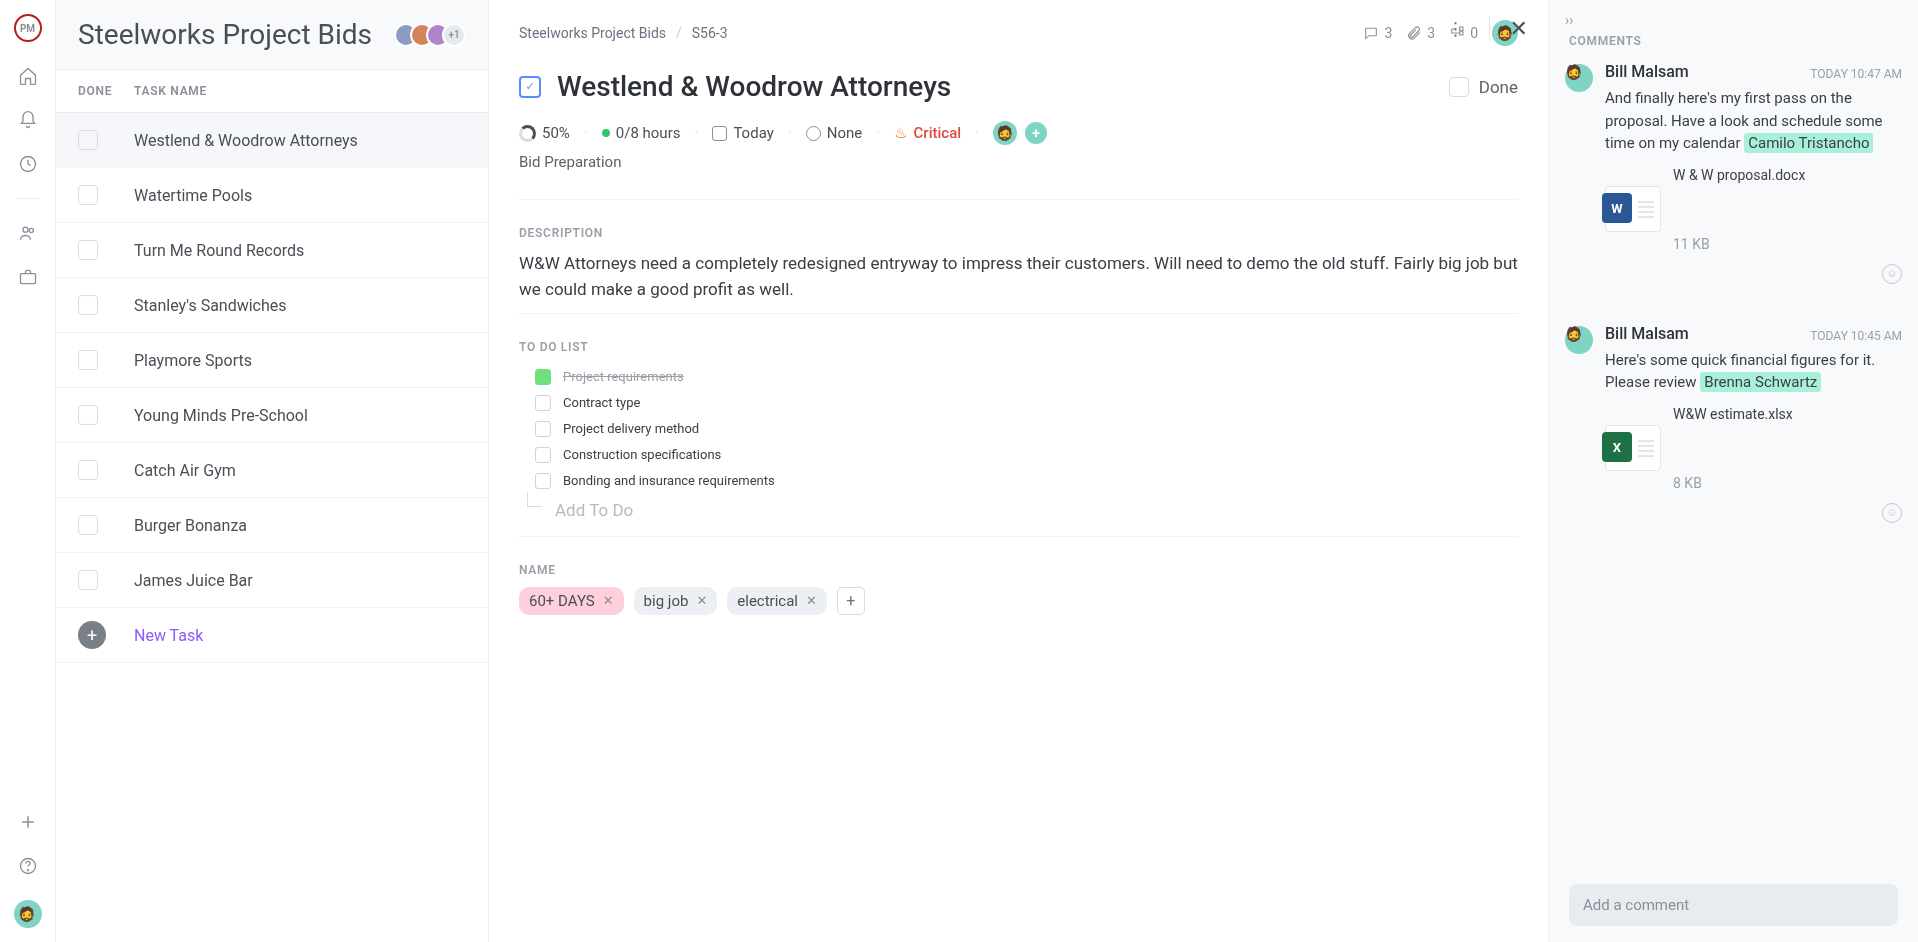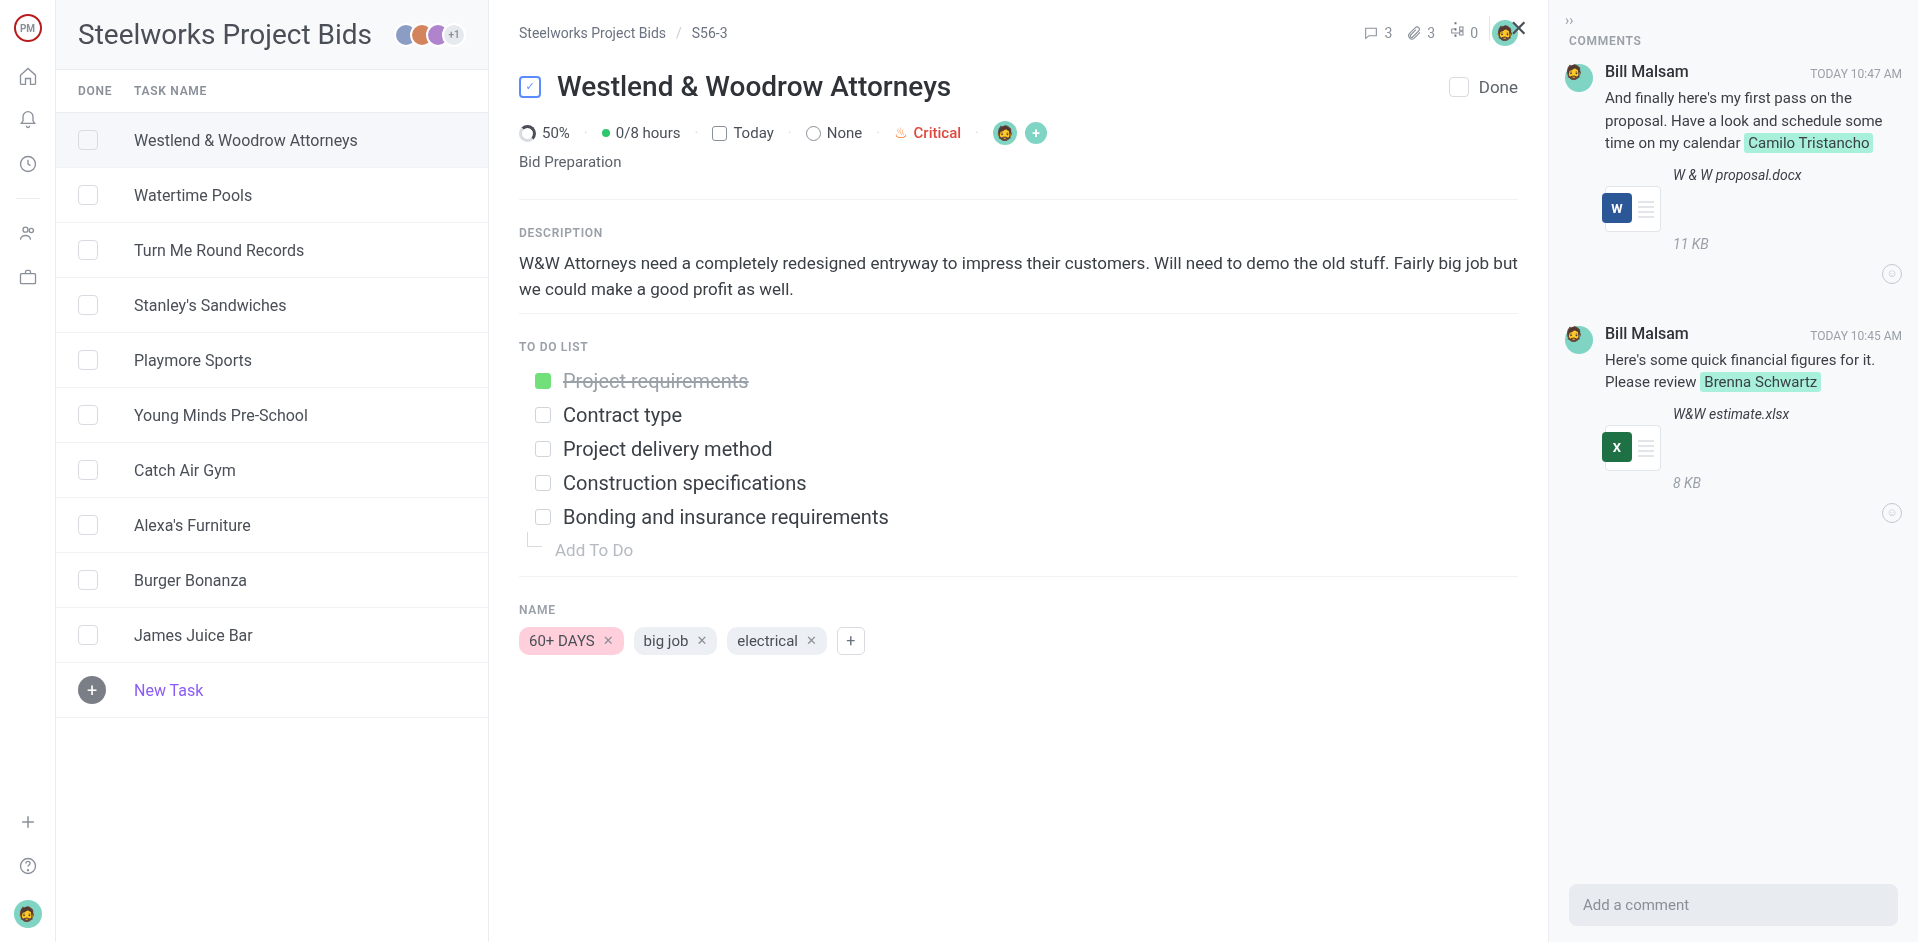--- a/index.html
+++ b/index.html
@@ -59,21 +59,21 @@
 .critical { color:#e0483e; font-weight:500; }
 .flame { color:#ff7a1a; }
 .cal-ic, .rep-ic { width:15px; height:15px; border:1.5px solid #8a9099; border-radius:3px; }
 .add-assignee { width:22px; height:22px; border-radius:50%; background:#7fd4c4; color:#fff; display:flex; align-items:center; justify-content:center; font-size:14px; font-weight:700; cursor:pointer; }
 .subtitle { padding:4px 30px 18px; font-size:15px; color:#5d636b; }
 
 .section-label { font-size:12px; font-weight:600; color:#9aa0a8; letter-spacing:.06em; padding:26px 0 10px; border-top:1px solid #f1f2f5; margin-top:10px; }
 .section-label:first-of-type { border-top:1px solid #f1f2f5; }
 .desc { font-size:17px; line-height:1.55; color:#3b4047; }
 
-.todo { display:flex; align-items:center; gap:12px; padding:5px 16px; font-size:20px; color:#3b4047; }
+.todo { display:flex; align-items:center; gap:12px; padding:5px 16px; font-size:13px; color:#3b4047; }
 .todo .tchk { width:16px; height:16px; border:1.5px solid #cfd4da; border-radius:3px; display:flex; align-items:center; justify-content:center; }
 .todo.done .tchk { background:#71e07a; border-color:#71e07a; }
 .todo.done .tlabel { text-decoration:line-through; color:#9aa0a8; }
 .add-todo { padding:6px 0 6px 36px; font-size:17px; color:#b5bac2; position:relative; }
 .add-todo::before { content:""; position:absolute; left:8px; top:-2px; width:14px; height:14px; border-left:1.5px solid #d8dbe0; border-bottom:1.5px solid #d8dbe0; }
 
 .tags { display:flex; gap:10px; align-items:center; }
 .tag { display:flex; align-items:center; gap:8px; padding:5px 10px; border-radius:10px; font-size:15px; background:#eceff3; color:#4a4f57; }
 .tag.pink { background:#ffd0dc; }
 .tag .x { color:#8a9099; cursor:pointer; font-size:13px; }
@@ -96,21 +96,21 @@
 .comment .ts { font-size:12px; color:#9aa0a8; }
 .comment .body { font-size:15px; line-height:1.5; color:#3b4047; }
 .mention { background:#a8f0d9; padding:1px 4px; border-radius:3px; }
 .attach { display:flex; gap:12px; margin-top:12px; align-items:center; }
 .file-ic { width:56px; height:46px; background:#fff; border:1px solid #e2e5ea; border-radius:4px; position:relative; display:flex; align-items:center; }
 .file-ic .badge { position:absolute; left:-4px; top:6px; width:30px; height:30px; border-radius:4px; color:#fff; font-weight:700; font-size:13px; display:flex; align-items:center; justify-content:center; }
 .file-ic .badge.word { background:#2b5797; }
 .file-ic .badge.excel { background:#1e7145; }
 .file-ic .lines { margin-left:30px; flex:1; display:flex; flex-direction:column; gap:3px; padding:8px 6px 8px 2px; }
 .file-ic .lines i { height:2px; background:#e2e5ea; display:block; }
-.attach-meta { display:flex; flex-direction:column; gap:6px; font-size:14px;font-style:italic; }
+.attach-meta { display:flex; flex-direction:column; gap:6px; font-size:14px; }
 .fname { color:#3b4047; }
 .fsize { color:#9aa0a8;margin-top:47px; }
 .react { margin-top:12px; display:flex; justify-content:flex-end; }
 .react .face { width:20px; height:20px; border:1.5px solid #c3c8cf; border-radius:50%; color:#c3c8cf; display:flex; align-items:center; justify-content:center; font-size:11px; cursor:pointer; }
 
 .add-comment { margin:10px 20px 16px; padding:12px 14px; background:#e8ebef; color:#8a9099; font-size:15px; border-radius:8px; cursor:text; }
 
 svg { width:100%; height:100%; }
 </style>
 </head>
@@ -202,24 +202,20 @@
           <div class="chk"></div>
           <div class="tname">Playmore Sports</div>
         </div>
         <div class="trow">
           <div class="chk"></div>
           <div class="tname">Young Minds Pre-School</div>
         </div>
         <div class="trow">
           <div class="chk"></div>
           <div class="tname">Catch Air Gym</div>
-        </div>
-        <div class="trow">
-          <div class="chk"></div>
-          <div class="tname">Alexa's Furniture</div>
         </div>
         <div class="trow">
           <div class="chk"></div>
           <div class="tname">Burger Bonanza</div>
         </div>
         <div class="trow">
           <div class="chk"></div>
           <div class="tname">James Juice Bar</div>
         </div>
         <div class="trow new">

